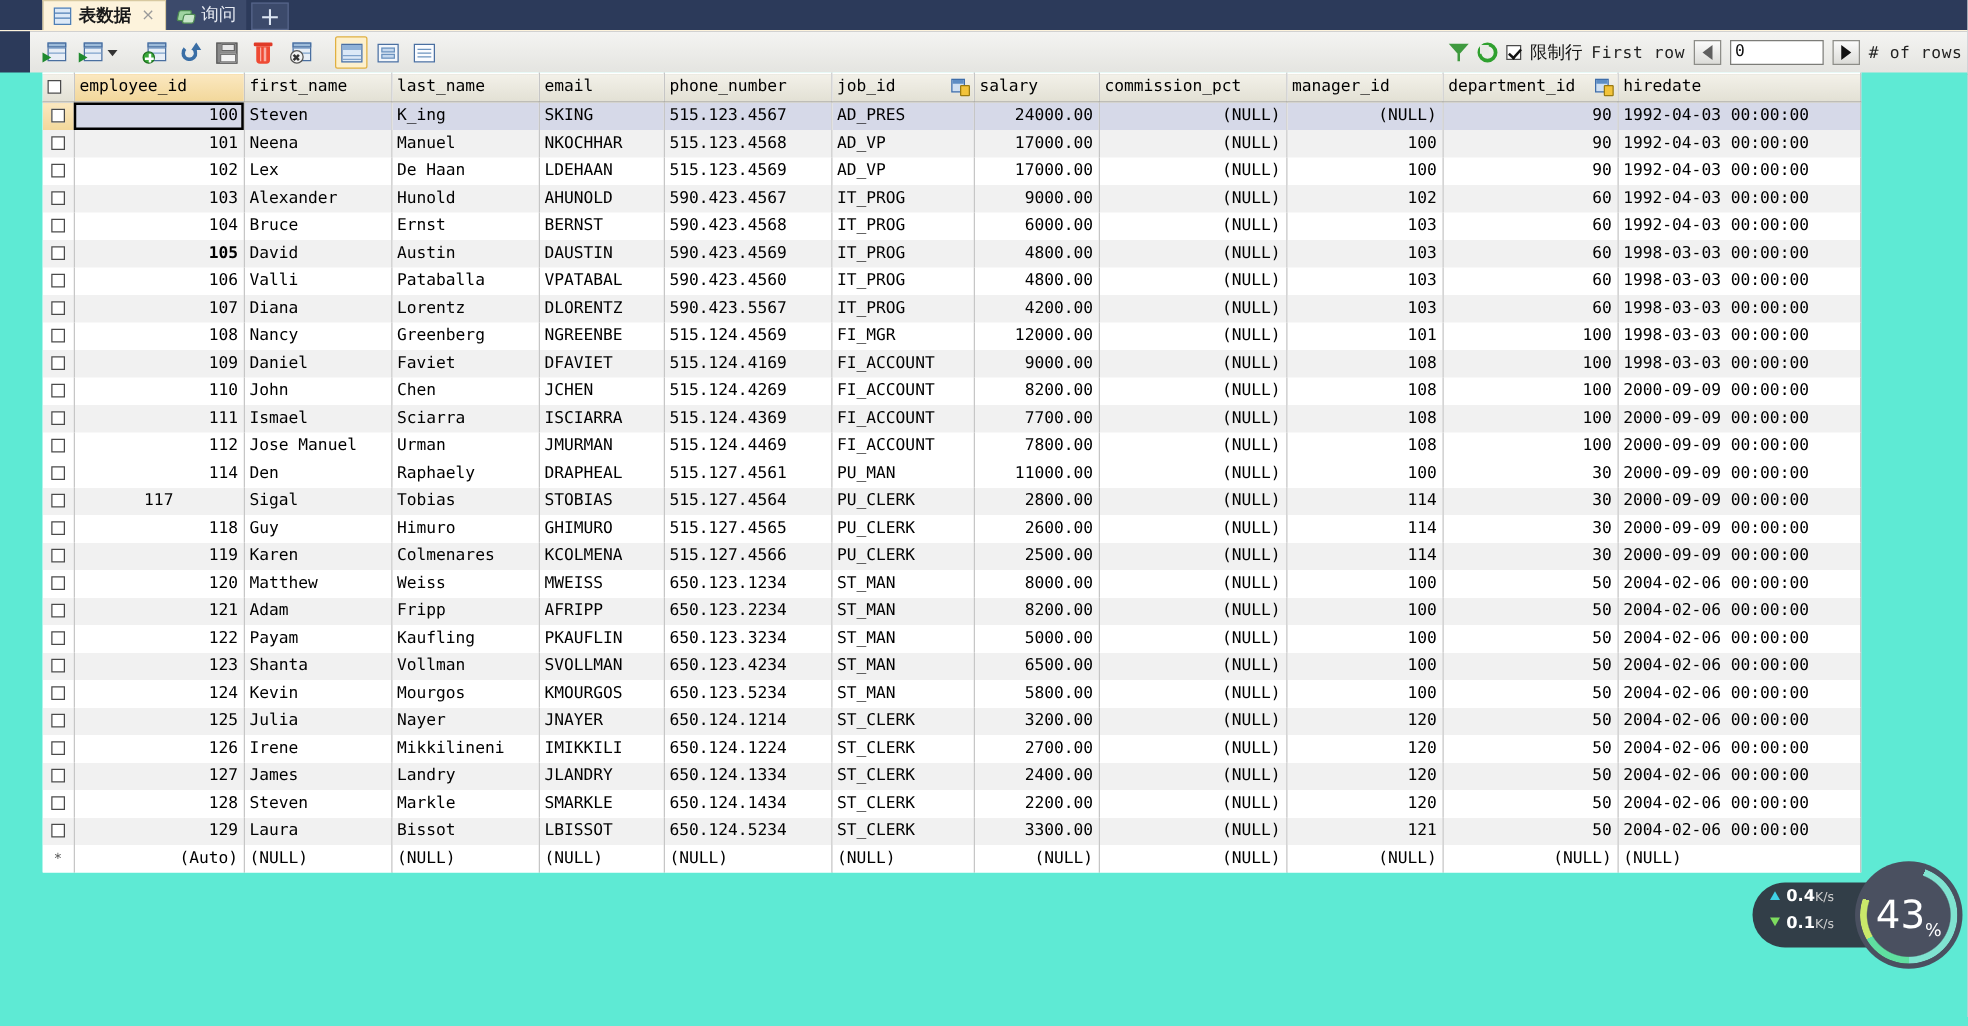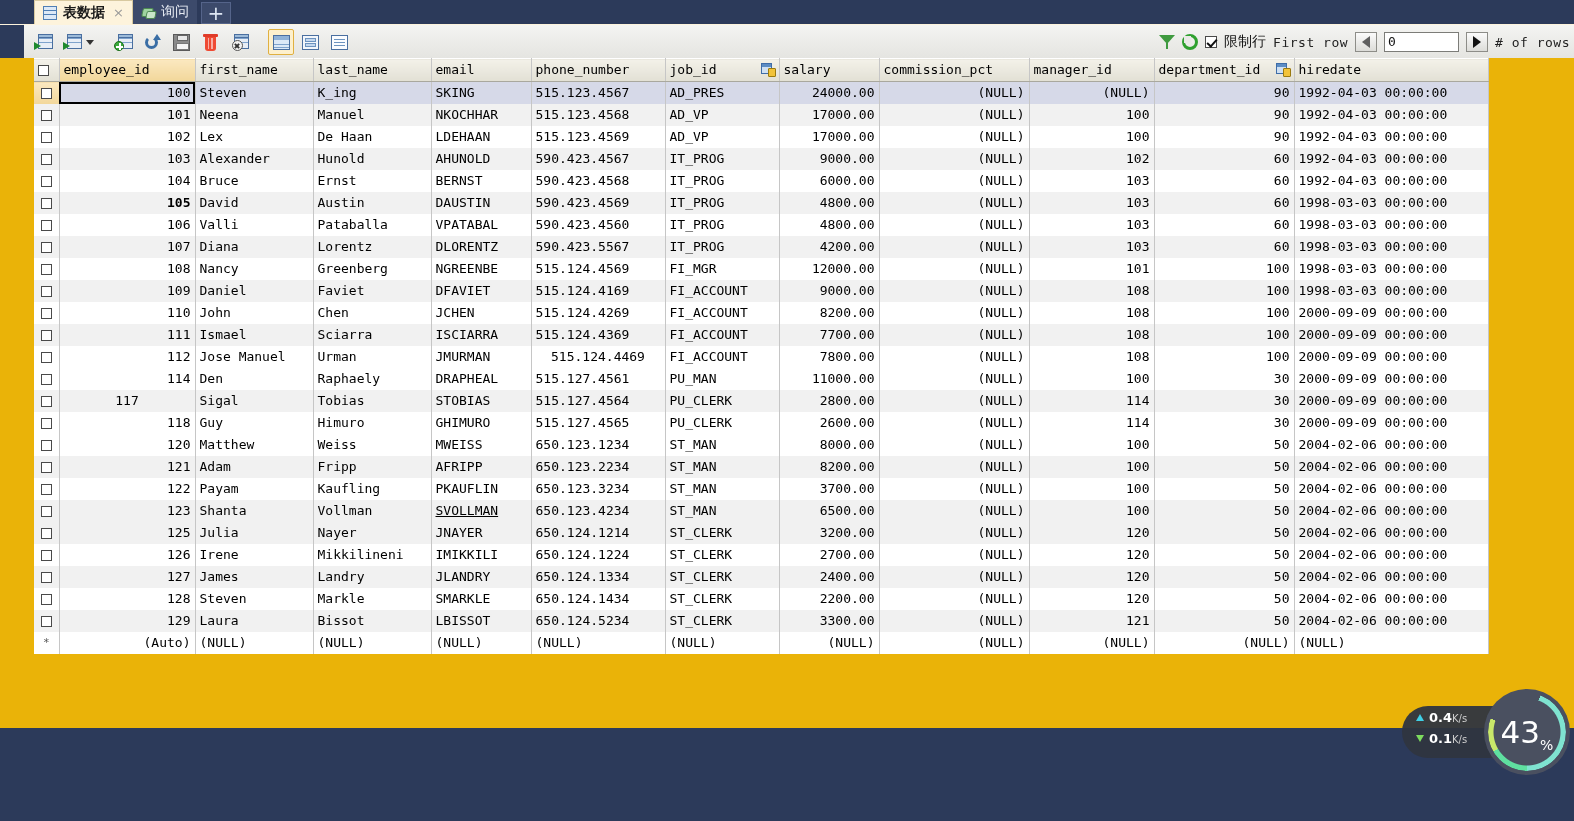--- a/index.html
+++ b/index.html
@@ -117,21 +117,21 @@
   .spin .tri-l{width:0;height:0;border-top:6px solid transparent;border-bottom:6px solid transparent;border-right:8px solid #5f5f5f;}
   .spin .tri-r{width:0;height:0;border-top:6px solid transparent;border-bottom:6px solid transparent;border-left:8px solid #111;}
   .numbox{
     width:75px;height:20px;background:#fff;border:1px solid #7c7c78;box-sizing:border-box;
     font-family:"DejaVu Sans Mono","Liberation Mono",monospace;font-size:13px;color:#111;
     padding:0 3px;line-height:18px;
   }
   .rows-label{font-family:"DejaVu Sans Mono","Liberation Mono",monospace;font-size:13px;color:#222;letter-spacing:.5px;}
 
   
-  .gridwrap{position:absolute;left:0;top:58px;width:1574px;height:670px;background:#eab308;}
+  .gridwrap{position:absolute;left:0;top:58px;width:1574px;height:763px;background:#5eead4;}
   .gridpane{position:absolute;left:34px;top:0;width:1454px;background:#fff;}
   table.grid{border-collapse:collapse;table-layout:fixed;width:1454px;background:#fff;}
   table.grid th,table.grid td{
     font-family:"DejaVu Sans Mono","Liberation Mono",monospace;
     font-size:13px;color:#000;
     padding:0 4px;height:22px;line-height:22px;
     border-right:1px solid #c6c6c6;
     white-space:nowrap;overflow:hidden;box-sizing:border-box;
   }
   table.grid thead th{
@@ -481,21 +481,21 @@
               <td class="num" style="width: 125px;">108</td>
               <td class="num" style="width: 140px;">100</td>
               <td style="width: 194px;">2000-09-09 00:00:00</td>
             </tr>
             <tr class="odd">
               <td class="rh"><span class="rowbox"></span></td>
               <td class="num" style="width: 136px;">112</td>
               <td style="width: 118px;">Jose Manuel</td>
               <td style="width: 118px;">Urman</td>
               <td style="width: 100px;">JMURMAN</td>
-              <td style="width: 134px; text-align: center;">515.124.4469</td>
+              <td style="width: 134px;">515.124.4469</td>
               <td style="width: 114px;">FI_ACCOUNT</td>
               <td class="num" style="width: 100px;">7800.00</td>
               <td class="num" style="width: 150px;">(NULL)</td>
               <td class="num" style="width: 125px;">108</td>
               <td class="num" style="width: 140px;">100</td>
               <td style="width: 194px;">2000-09-09 00:00:00</td>
             </tr>
             <tr class="odd">
               <td class="rh"><span class="rowbox"></span></td>
               <td class="num" style="width: 136px;">114</td>
@@ -531,20 +531,34 @@
               <td style="width: 118px;">Himuro</td>
               <td style="width: 100px;">GHIMURO</td>
               <td style="width: 134px;">515.127.4565</td>
               <td style="width: 114px;">PU_CLERK</td>
               <td class="num" style="width: 100px;">2600.00</td>
               <td class="num" style="width: 150px;">(NULL)</td>
               <td class="num" style="width: 125px;">114</td>
               <td class="num" style="width: 140px;">30</td>
               <td style="width: 194px;">2000-09-09 00:00:00</td>
             </tr>
+            <tr class="even">
+              <td class="rh"><span class="rowbox"></span></td>
+              <td class="num" style="width: 136px;">119</td>
+              <td style="width: 118px;">Karen</td>
+              <td style="width: 118px;">Colmenares</td>
+              <td style="width: 100px;">KCOLMENA</td>
+              <td style="width: 134px;">515.127.4566</td>
+              <td style="width: 114px;">PU_CLERK</td>
+              <td class="num" style="width: 100px;">2500.00</td>
+              <td class="num" style="width: 150px;">(NULL)</td>
+              <td class="num" style="width: 125px;">114</td>
+              <td class="num" style="width: 140px;">30</td>
+              <td style="width: 194px;">2000-09-09 00:00:00</td>
+            </tr>
             <tr class="odd">
               <td class="rh"><span class="rowbox"></span></td>
               <td class="num" style="width: 136px;">120</td>
               <td style="width: 118px;">Matthew</td>
               <td style="width: 118px;">Weiss</td>
               <td style="width: 100px;">MWEISS</td>
               <td style="width: 134px;">650.123.1234</td>
               <td style="width: 114px;">ST_MAN</td>
               <td class="num" style="width: 100px;">8000.00</td>
               <td class="num" style="width: 150px;">(NULL)</td>
@@ -567,35 +581,49 @@
               <td style="width: 194px;">2004-02-06 00:00:00</td>
             </tr>
             <tr class="odd">
               <td class="rh"><span class="rowbox"></span></td>
               <td class="num" style="width: 136px;">122</td>
               <td style="width: 118px;">Payam</td>
               <td style="width: 118px;">Kaufling</td>
               <td style="width: 100px;">PKAUFLIN</td>
               <td style="width: 134px;">650.123.3234</td>
               <td style="width: 114px;">ST_MAN</td>
-              <td class="num" style="width: 100px;">3700.00</td>
+              <td class="num" style="width: 100px;">5000.00</td>
               <td class="num" style="width: 150px;">(NULL)</td>
               <td class="num" style="width: 125px;">100</td>
               <td class="num" style="width: 140px;">50</td>
               <td style="width: 194px;">2004-02-06 00:00:00</td>
             </tr>
             <tr class="even">
               <td class="rh"><span class="rowbox"></span></td>
               <td class="num" style="width: 136px;">123</td>
               <td style="width: 118px;">Shanta</td>
               <td style="width: 118px;">Vollman</td>
-              <td style="width: 100px; text-decoration: underline;">SVOLLMAN</td>
+              <td style="width: 100px;">SVOLLMAN</td>
               <td style="width: 134px;">650.123.4234</td>
               <td style="width: 114px;">ST_MAN</td>
               <td class="num" style="width: 100px;">6500.00</td>
+              <td class="num" style="width: 150px;">(NULL)</td>
+              <td class="num" style="width: 125px;">100</td>
+              <td class="num" style="width: 140px;">50</td>
+              <td style="width: 194px;">2004-02-06 00:00:00</td>
+            </tr>
+            <tr class="odd">
+              <td class="rh"><span class="rowbox"></span></td>
+              <td class="num" style="width: 136px;">124</td>
+              <td style="width: 118px;">Kevin</td>
+              <td style="width: 118px;">Mourgos</td>
+              <td style="width: 100px;">KMOURGOS</td>
+              <td style="width: 134px;">650.123.5234</td>
+              <td style="width: 114px;">ST_MAN</td>
+              <td class="num" style="width: 100px;">5800.00</td>
               <td class="num" style="width: 150px;">(NULL)</td>
               <td class="num" style="width: 125px;">100</td>
               <td class="num" style="width: 140px;">50</td>
               <td style="width: 194px;">2004-02-06 00:00:00</td>
             </tr>
             <tr class="even">
               <td class="rh"><span class="rowbox"></span></td>
               <td class="num" style="width: 136px;">125</td>
               <td style="width: 118px;">Julia</td>
               <td style="width: 118px;">Nayer</td>

